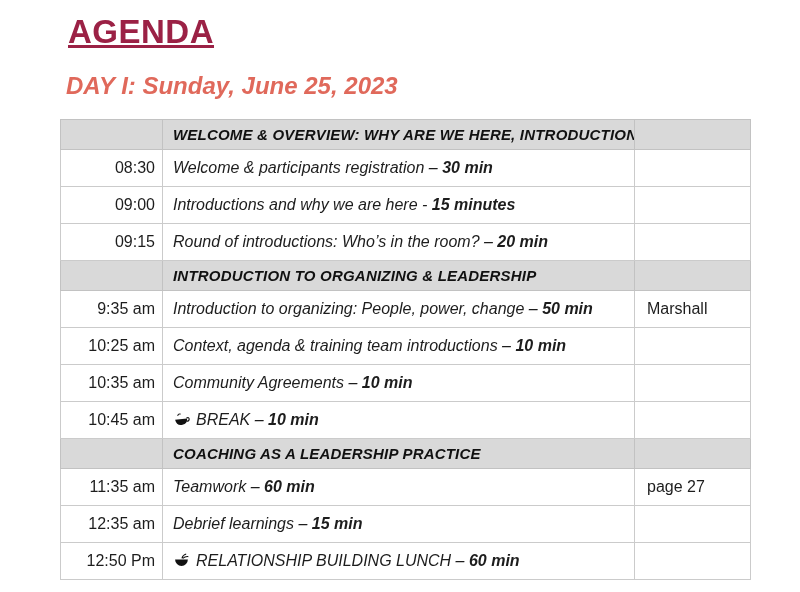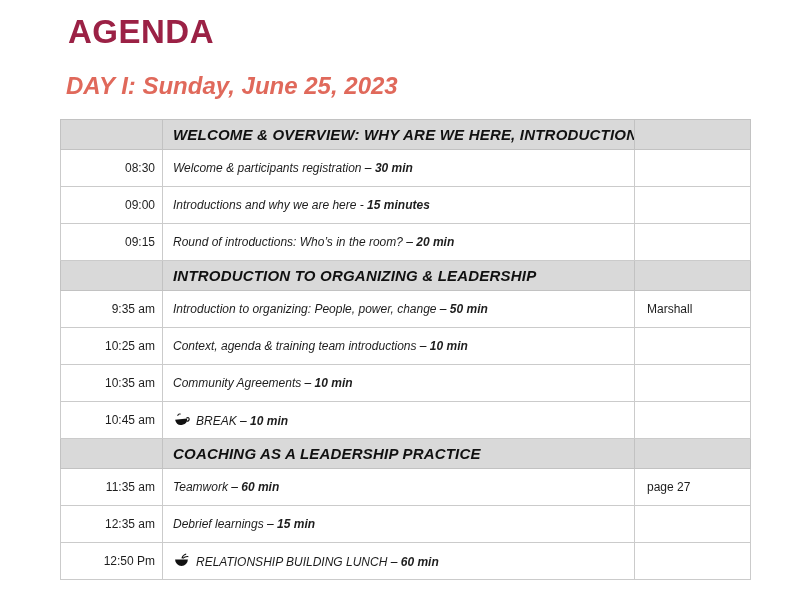--- a/index.html
+++ b/index.html
@@ -11,34 +11,34 @@
   }
   *{box-sizing:border-box;}
   html,body{margin:0;padding:0;}
   body{
     width:800px;height:592px;overflow:hidden;background:#ffffff;
     font-family:"Liberation Sans",sans-serif;color:var(--text-color);
   }
   .page-title{
     color:var(--title-color);
     font-size:33px;font-weight:700;letter-spacing:.5px;
-    margin:13px 0 0 68px;line-height:1.15;
+    margin:13px 0 0 68px;line-height:1.15;text-decoration:underline;
   }
   .day-subtitle{
     color:var(--subtitle-color);
     font-size:24px;font-weight:700;font-style:italic;
     margin:21px 0 18px 66px;line-height:1.2;
   }
   table.agenda{
     border-collapse:collapse;table-layout:fixed;
     margin-left:60px;width:690px;
   }
   td{
     border:1px solid var(--border-color);
-    font-size:12px;vertical-align:middle;
+    font-size:16px;vertical-align:middle;
     overflow:hidden;white-space:nowrap;
   }
   tr.section-row td{
     background:var(--section-bg);
     height:30px;
     border-color:#c2c2c2;
   }
   td.section-title{
     font-weight:700;font-style:normal;font-size:15px;color:#111111;
     padding-left:10px;letter-spacing:.2px;

